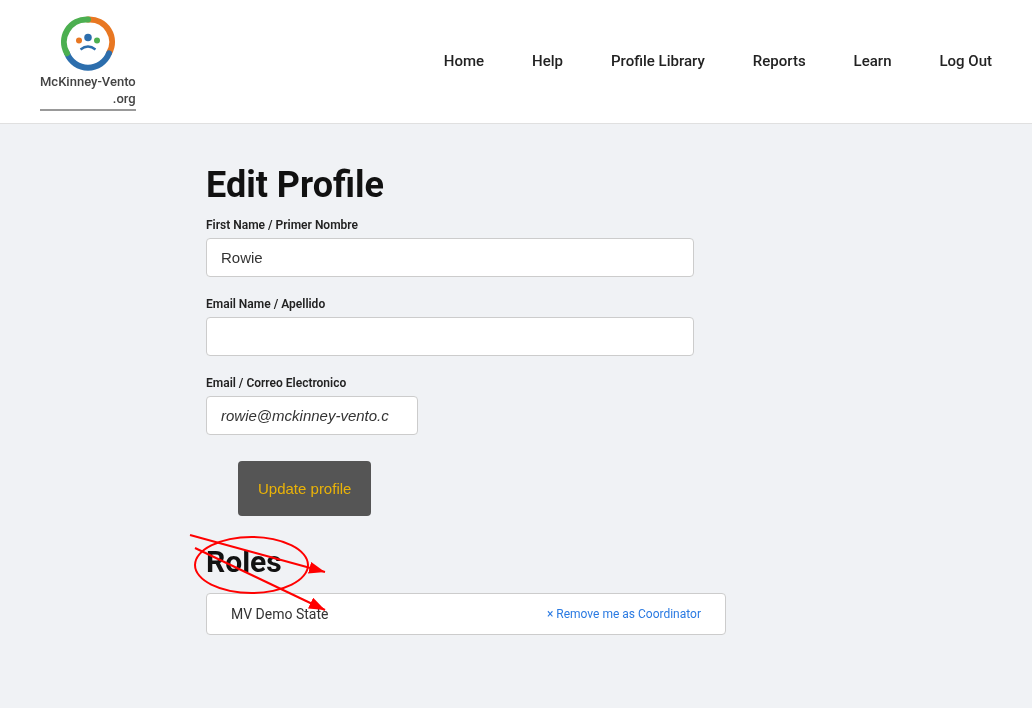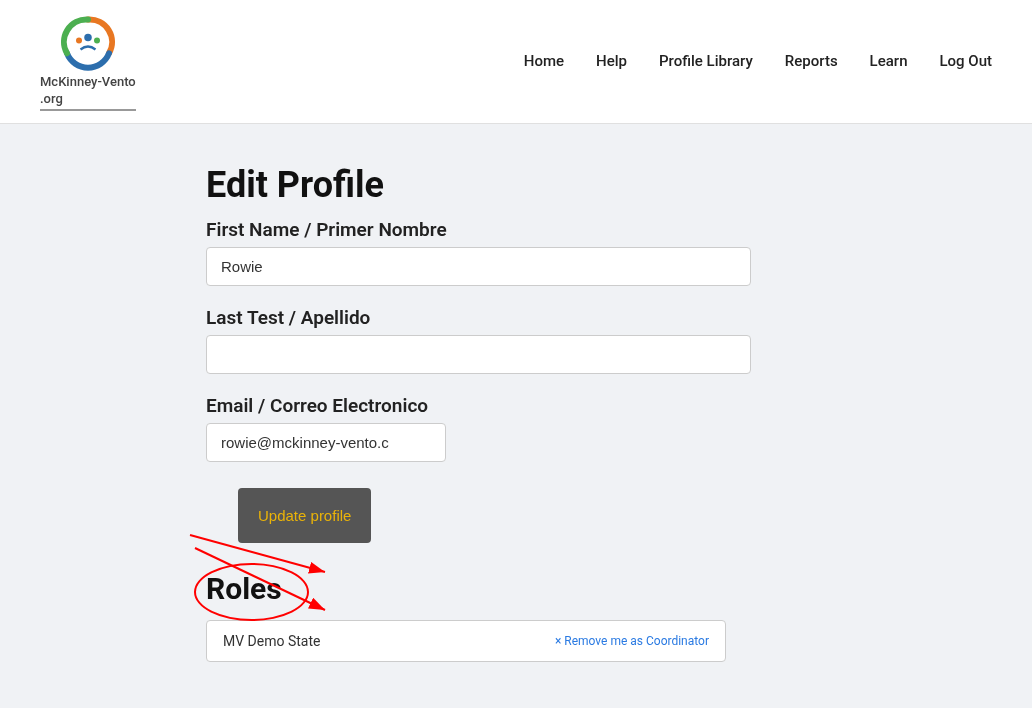--- a/index.html
+++ b/index.html
@@ -24,34 +24,34 @@
       flex-direction: column;
       align-items: center;
     }
     .logo-svg {
       width: 60px;
       height: 60px;
     }
     .logo-text {
       font-size: 13px;
       color: #444;
-      text-align: left;
+      text-align: right;
       margin-top: 2px;
       font-weight: 500;
       line-height: 1.3;
     }
     .logo-underline {
       border-bottom: 2px solid #999;
       width: 100%;
       margin-top: 1px;
     }
     nav {
       display: flex;
       align-items: center;
-      gap: 32px;
+      gap: 48px;
     }
     nav a {
       text-decoration: none;
       color: #222;
       font-size: 15px;
       font-weight: 500;
       cursor: pointer;
     }
 
     
@@ -66,38 +66,39 @@
       font-weight: 700;
       margin-bottom: 12px;
       color: #111;
     }
 
     .form-group {
       margin-bottom: 20px;
     }
     .form-label {
       display: block;
-      font-size: 19px;
+      font-size: 12px;
       font-weight: 600;
       margin-bottom: 6px;
       color: #222;
     }
     .form-input {
       display: block;
-      width: 545px;
+      width: 488px;
       max-width: 100%;
       padding: 10px 14px;
       border: 1px solid #ccc;
       border-radius: 4px;
       font-size: 15px;
       color: #333;
       background: #fff;
     }
     .form-input-short {
-      width: 240px;
+      width: 212px;
+      font-style: italic;
     }
 
     .update-btn {
       background: #555;
       color: #eab308;
       border: none;
       border-radius: 4px;
       padding: 19px 20px;
       font-size: 15px;
       font-weight: 500;
@@ -131,21 +132,21 @@
       pointer-events: none;
     }
 
     .role-row {
       display: flex;
       align-items: center;
       border: 1px solid #ccc;
       border-radius: 4px;
       background: #fff;
       margin-bottom: 8px;
-      padding: 12px 16px;
+      padding: 12px 24px;
       width: 520px;
       max-width: 100%;
       justify-content: space-between;
     }
     .role-name {
       font-size: 14px;
       color: #333;
     }
     .role-action {
       font-size: 12px;
@@ -204,21 +205,21 @@
   <h1>Edit Profile</h1>
 
   
   <div class="form-group">
     <label class="form-label">First Name / Primer Nombre</label>
     <input class="form-input" type="text" value="Rowie" style="">
   </div>
 
   
   <div class="form-group">
-    <label class="form-label">Last Test / Apellido</label>
+    <label class="form-label">Email Name / Apellido</label>
     <input class="form-input" type="text" value="" style="">
   </div>
 
   
   <div class="form-group">
     <label class="form-label">Email / Correo Electronico</label>
     <input class="form-input form-input-short" type="text" value="rowie@mckinney-vento.c" style="">
   </div>
 
   

